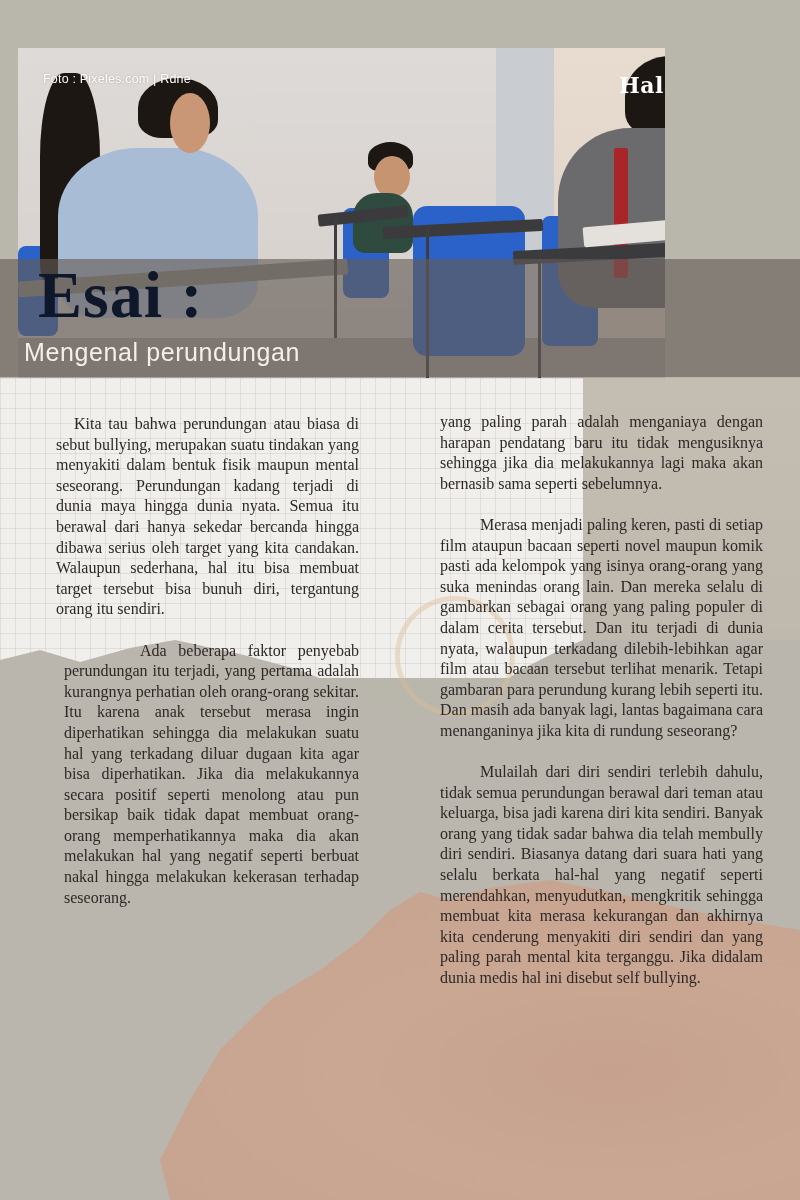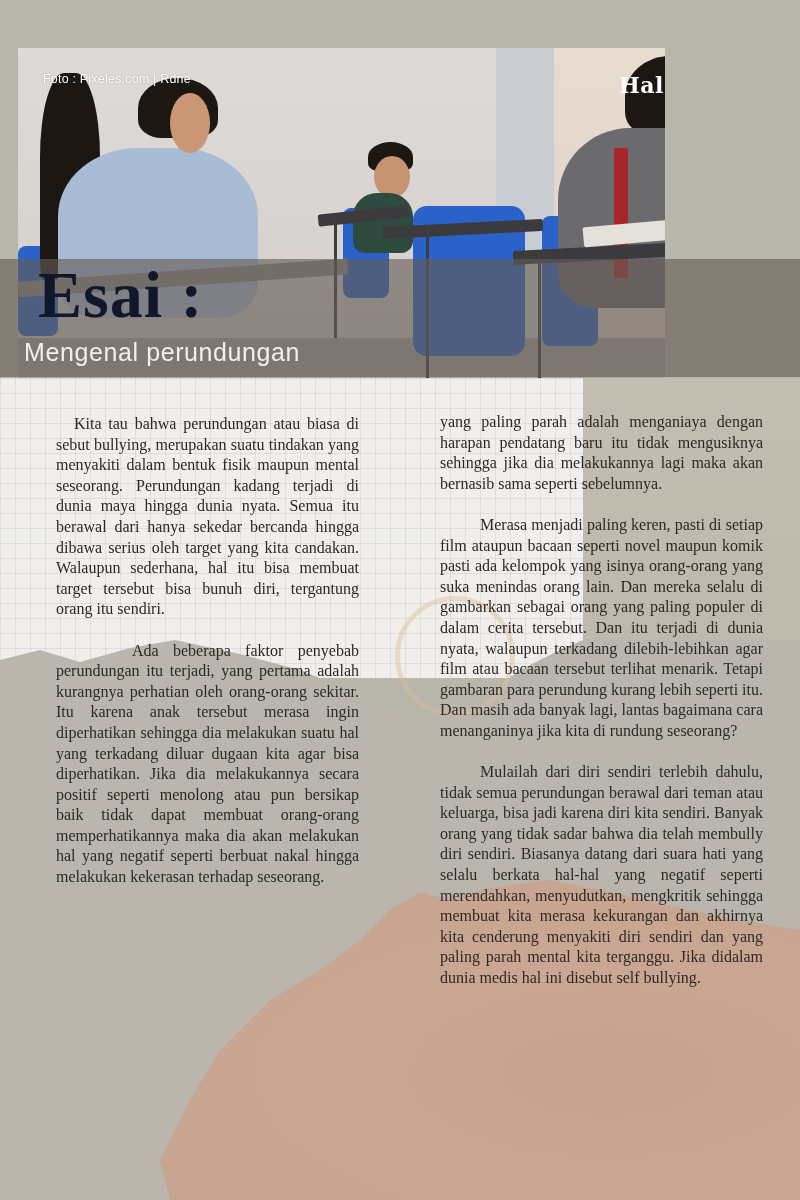--- a/index.html
+++ b/index.html
@@ -48,21 +48,21 @@
     clip-path: polygon(10px 320px, 0 280px, 30px 220px, 60px 170px, 110px 120px, 160px 90px, 200px 60px, 230px 30px, 260px 12px, 290px 20px, 330px 8px, 390px 0, 460px 14px, 520px 28px, 580px 40px, 640px 50px, 640px 320px); }
   .coffee-ring { position: absolute; left: 395px; top: 596px; width: 120px; height: 120px; border-radius: 50%;
     border: 5px solid rgba(220,190,150,0.45); }
 
   
   .col { position: absolute; color: #2d2826; font-family: "Liberation Serif", "DejaVu Serif", serif;
     font-size: 16px; line-height: 20.6px; text-align: justify; }
   .col-left { left: 56px; top: 414px; width: 303px; }
   .col-right { left: 440px; top: 412px; width: 323px; }
   .col p { margin-bottom: 20.6px; text-indent: 18px; }
-  .col p.indent-lg { text-indent: 76px; }
+  .col p.indent-lg { text-indent: 76px; margin-left: 8px; }
   .col p.indent-md { text-indent: 40px; }
   .col p.noindent { text-indent: 0; }
 </style>
 </head>
 <body>
 
 <div class="photo">
   <div class="wall-col"></div>
   <div class="wall-right"></div>
   <div class="floor"></div>

